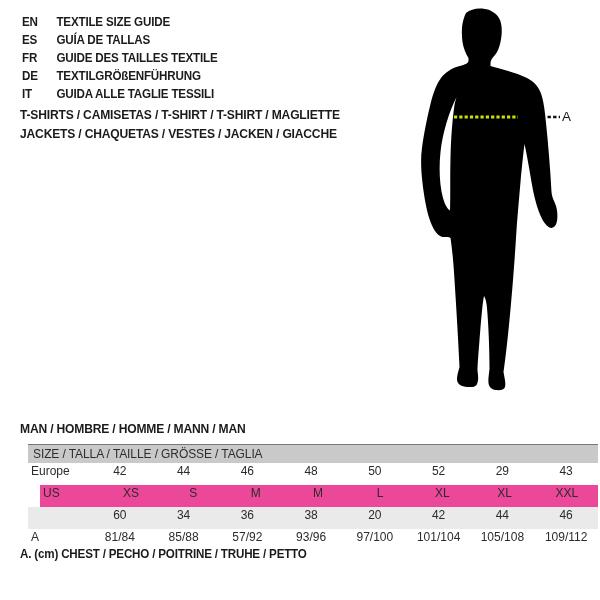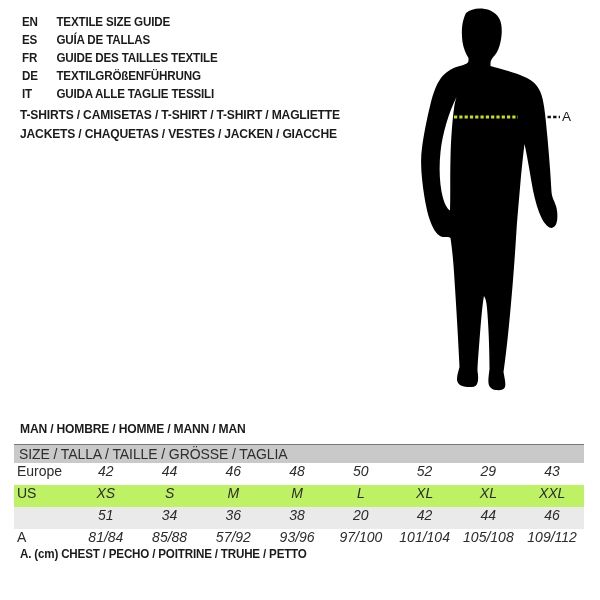--- a/index.html
+++ b/index.html
@@ -14,25 +14,25 @@
   .lang-row{display:flex;height:18px;line-height:18px;font-weight:bold;font-size:12.5px;letter-spacing:-0.2px;}
   .lang-code{width:37px;flex:0 0 37px;}
   
   .categories{position:absolute;left:20px;top:106px;font-weight:bold;font-size:13px;line-height:18.5px;letter-spacing:-0.2px;}
   
   .figure-svg{position:absolute;left:405px;top:0;width:195px;height:400px;}
   .measure-a{position:absolute;left:562px;top:109px;font-size:13.5px;font-weight:500;line-height:16px;}
   
   .man-label{position:absolute;left:20px;top:421px;font-weight:bold;font-size:13px;letter-spacing:-0.2px;}
   
-  .size-table{position:absolute;left:14px;top:444px;width:570px;border-top:1px solid #777;font-size:14px;color:#2b2b2b;}
+  .size-table{position:absolute;left:28px;top:444px;width:570px;border-top:1px solid #777;font-size:12px;color:#2b2b2b;}
   .thead{height:18px;line-height:18px;padding-left:5px;font-weight:500;color:#2e2e2e;letter-spacing:-0.1px;}
   .trow{display:grid;grid-template-columns:60px repeat(8,1fr);height:22px;line-height:17px;}
   .cell.lbl{padding-left:3px;text-align:left;}
-  .cell.val{text-align:center;font-style:italic;}
+  .cell.val{text-align:center;}
   
   .footnote{position:absolute;left:20px;top:547px;font-weight:bold;font-size:12.5px;letter-spacing:-0.2px;}
 </style>
 </head>
 <body>
 
 <div class="lang-block cond">
     <div class="lang-row">
       <span class="lang-code">EN</span>
       <span>TEXTILE SIZE GUIDE</span>
@@ -132,34 +132,34 @@
         <span class="cell lbl">Europe</span>
         <span class="cell val">42</span>
         <span class="cell val">44</span>
         <span class="cell val">46</span>
         <span class="cell val">48</span>
         <span class="cell val">50</span>
         <span class="cell val">52</span>
         <span class="cell val">29</span>
         <span class="cell val">43</span>
       </div>
-      <div class="trow" style="background: #bef264;">
+      <div class="trow" style="background: #ec4899; margin-left: 12px;">
         <span class="cell lbl">US</span>
         <span class="cell val">XS</span>
         <span class="cell val">S</span>
         <span class="cell val">M</span>
         <span class="cell val">M</span>
         <span class="cell val">L</span>
         <span class="cell val">XL</span>
         <span class="cell val">XL</span>
         <span class="cell val">XXL</span>
       </div>
       <div class="trow" style="background: rgb(234, 234, 234);">
         <span class="cell lbl"></span>
-        <span class="cell val">51</span>
+        <span class="cell val">60</span>
         <span class="cell val">34</span>
         <span class="cell val">36</span>
         <span class="cell val">38</span>
         <span class="cell val">20</span>
         <span class="cell val">42</span>
         <span class="cell val">44</span>
         <span class="cell val">46</span>
       </div>
       <div class="trow" style="background: rgb(255, 255, 255);">
         <span class="cell lbl">A</span>

